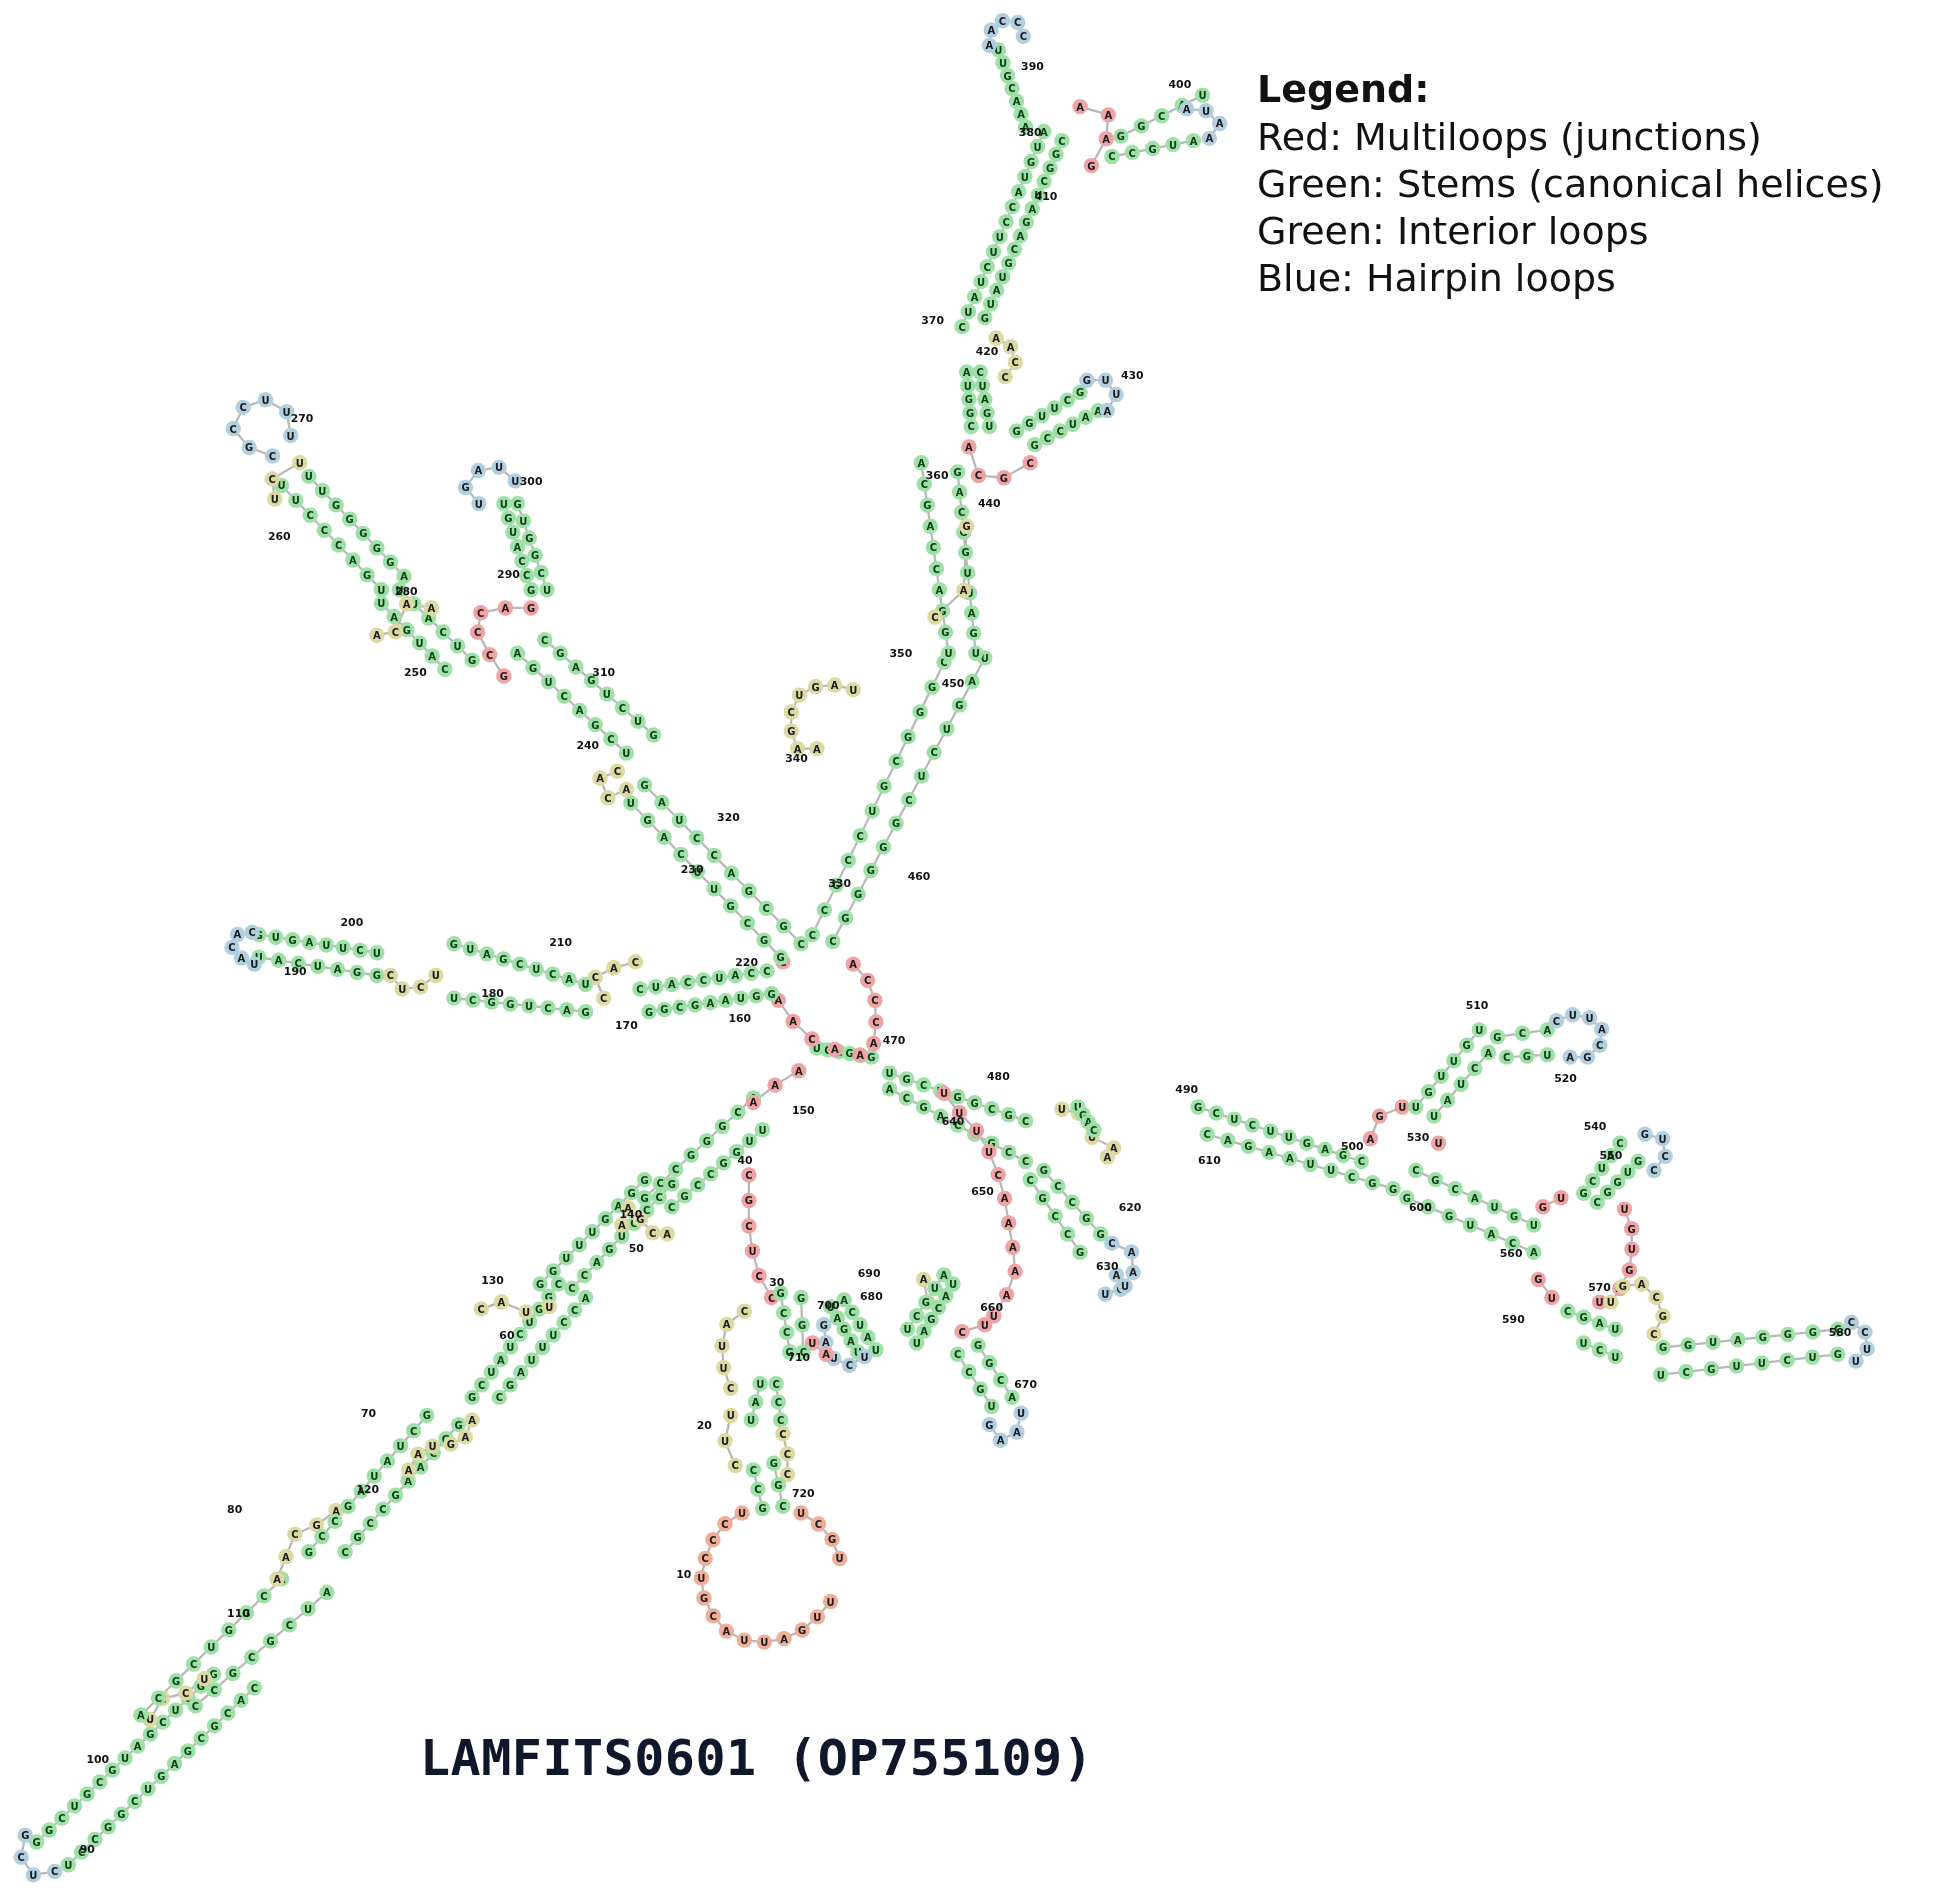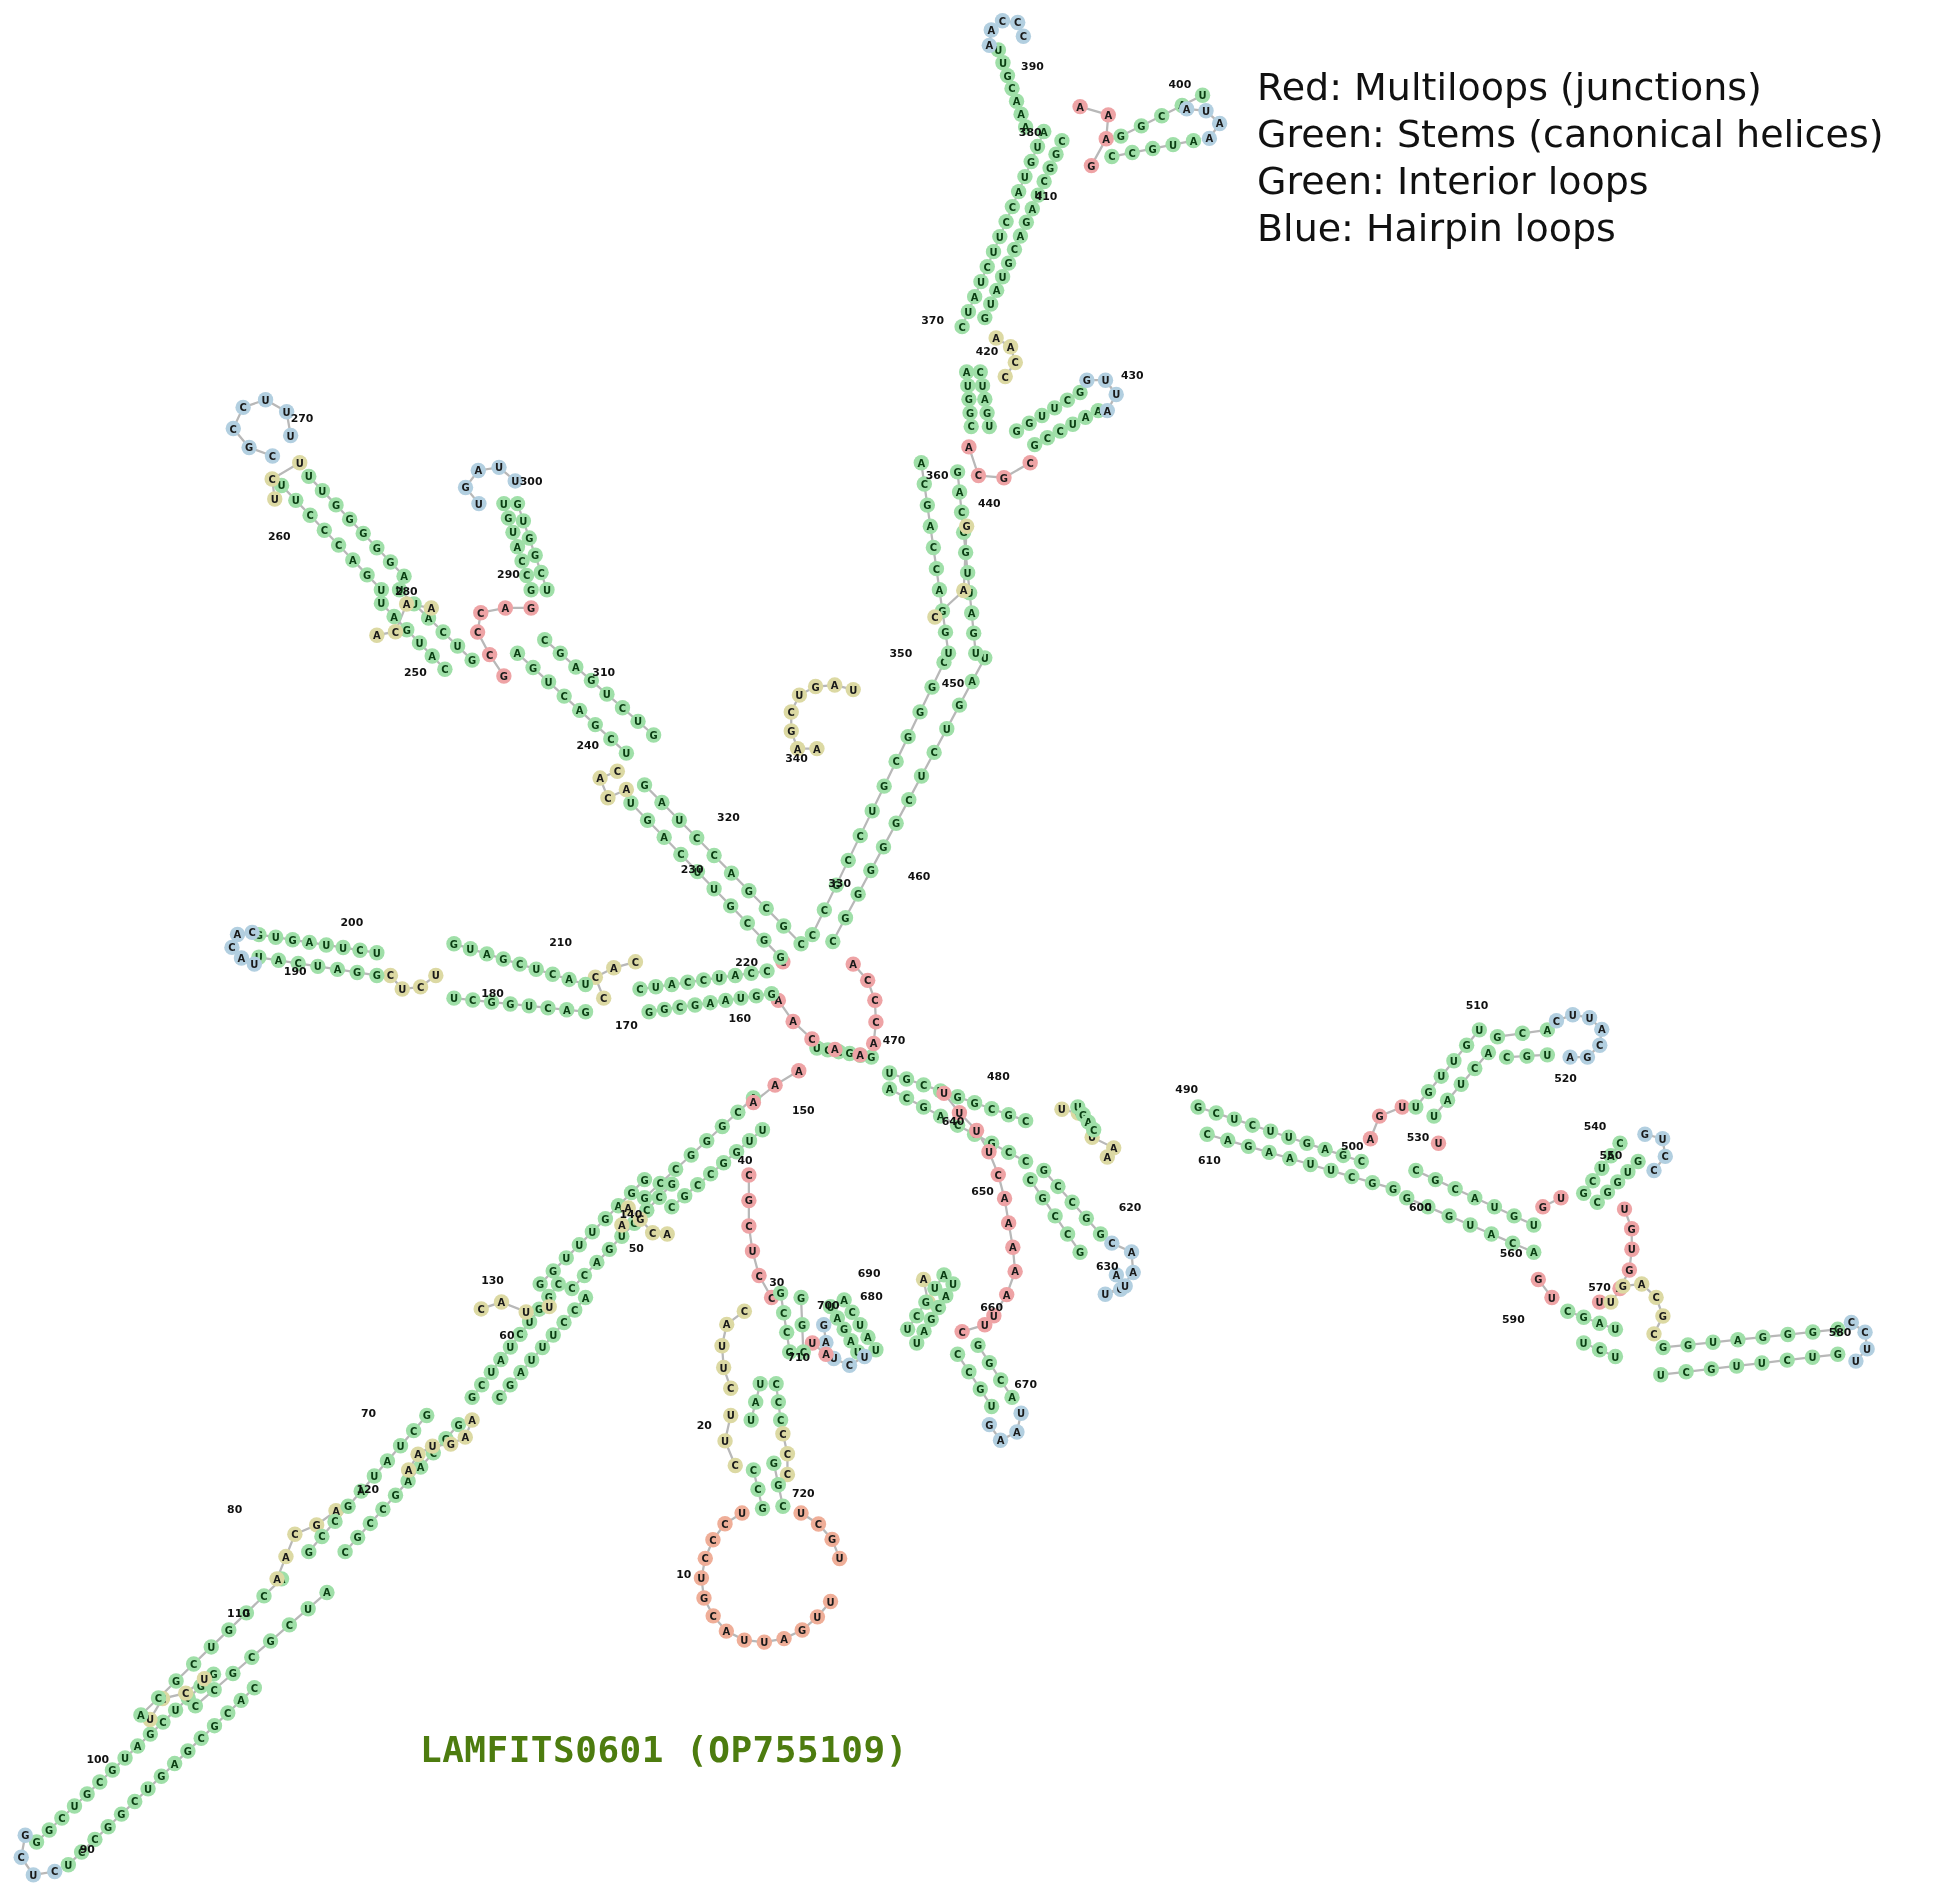--- a/index.html
+++ b/index.html
@@ -3,21 +3,21 @@
 <meta charset="utf-8">
 <style>
   html, body { margin: 0; padding: 0; background: #ffffff; }
   body { width: 1946px; height: 1896px; position: relative; overflow: hidden;
          font-family: "DejaVu Sans", sans-serif; }
   #diagram { position: absolute; left: 0; top: 0; width: 1946px; height: 1896px; }
   .legend { position: absolute; left: 1257px; top: 64px; color: #111; }
   .legend-title { font-weight: bold; font-size: 38px; line-height: 50px; }
   .legend-item { font-size: 38px; line-height: 47px; white-space: nowrap; }
   .title { position: absolute; left: 420px; top: 1729px; font-family: "DejaVu Sans Mono", monospace;
-           font-weight: bold; font-size: 36px; color: #4d7c0f; letter-spacing: 0.5px; white-space: nowrap; }
+           font-weight: bold; font-size: 50px; color: #0f172a; letter-spacing: 0.5px; white-space: nowrap; }
   .nt-text { font-family: "DejaVu Sans", sans-serif; font-weight: bold; font-size: 22px; text-anchor: middle;
              dominant-baseline: central; }
   .pos-label { font-family: "DejaVu Sans", sans-serif; font-weight: bold; font-size: 24px; fill: #111; }
 </style>
 </head>
 <body>
 
 <svg id="diagram" width="1946" height="1896" viewBox="0 0 4288 4179" xmlns="http://www.w3.org/2000/svg">
   <g id="backbone-layer">
       <polyline points="80,4060 107.85714285714286,4033.5714285714284 135.71428571428572,4007.1428571428573 163.57142857142858,3980.714285714286 191.42857142857142,3954.285714285714 219.28571428571428,3927.8571428571427 247.14285714285717,3901.4285714285716 275,3875 302.85714285714283,3848.5714285714284 330.7142857142857,3822.1428571428573 358.57142857142856,3795.714285714286 386.42857142857144,3769.285714285714 414.28571428571433,3742.8571428571427 442.1428571428571,3716.4285714285716 470,3690" fill="none" stroke="#b8b8b8" stroke-width="5"></polyline>
@@ -3242,20 +3242,21 @@
       <text x="2235" y="3060" class="pos-label">670</text>
       <text x="1895" y="2865" class="pos-label">680</text>
       <text x="1890" y="2815" class="pos-label">690</text>
       <text x="1800" y="2885" class="pos-label">700</text>
       <text x="1735" y="3000" class="pos-label">710</text>
       <text x="1745" y="3300" class="pos-label">720</text>
     </g>
 </svg>
 
 <div class="legend">
+  <div class="legend-title">Legend:</div>
   <div class="legend-item">Red: Multiloops (junctions)</div>
   <div class="legend-item">Green: Stems (canonical helices)</div>
   <div class="legend-item">Green: Interior loops</div>
   <div class="legend-item">Blue: Hairpin loops</div>
 </div>
 
 <div class="title">LAMFITS0601 (OP755109)</div>
 
 
 </body></html>

